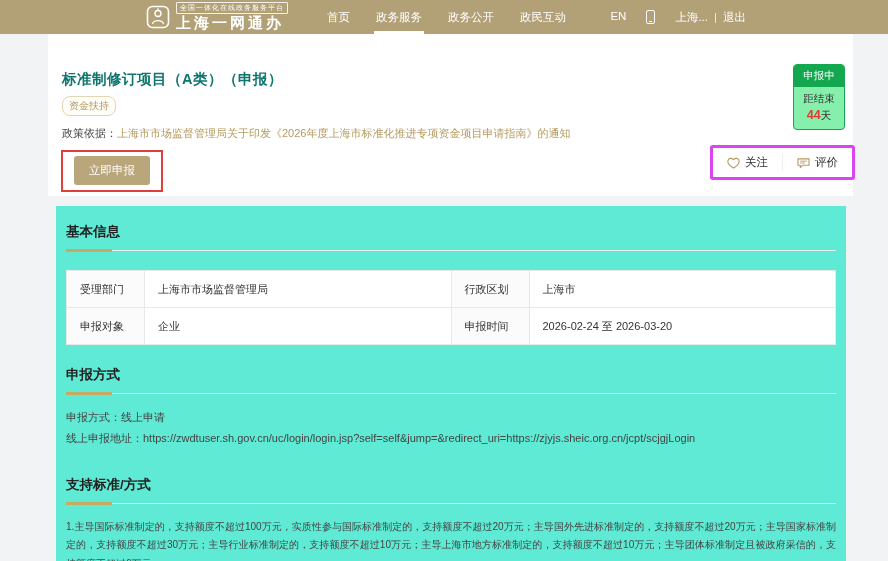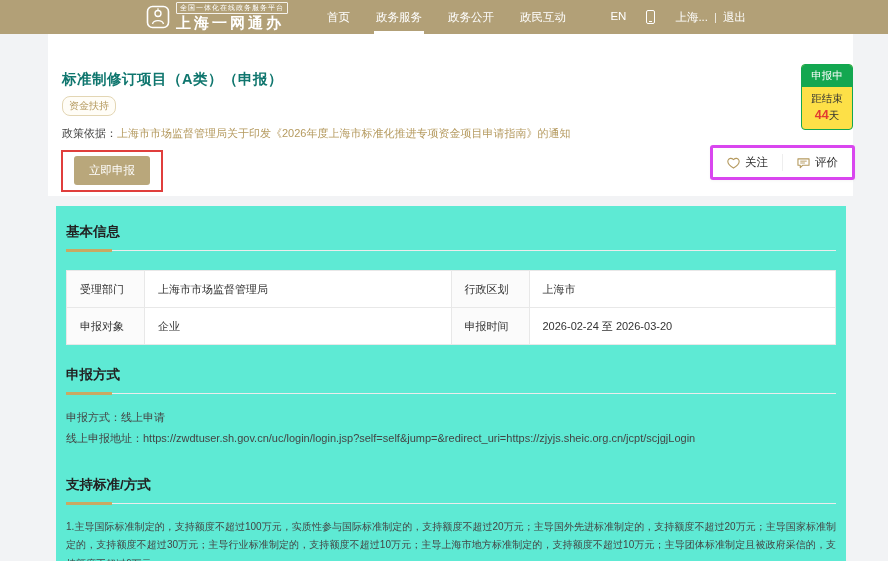--- a/index.html
+++ b/index.html
@@ -68,21 +68,21 @@
 
   .follow-card {
     position:absolute; right:-2px; bottom:16px; background:#fff;
     border:3px solid #d946ef; border-radius:3px; display:flex; align-items:stretch;
     box-shadow:0 1px 3px rgba(0,0,0,.04); font-size:11.5px; color:#333;
   }
   .follow-item { display:flex; align-items:center; gap:5px; padding:7px 14px; cursor:pointer; }
   .follow-divider { width:1px; background:#eee; margin:6px 0; }
 
   .status-badge {
-    position:absolute; right:0; top:30px; width:52px; background:#fde047;
+    position:absolute; right:8px; top:30px; width:52px; background:#86efac;
     border:1px solid #13a750; border-radius:4px; overflow:hidden; text-align:center;
   }
   .status-state { background:#13a750; color:#fff; font-size:10.5px; padding:4px 0; }
   .status-remain-label { font-size:10.5px; color:#333; margin-top:5px; }
   .status-remain { font-size:10.5px; color:#333; padding:2px 0 6px 0; }
   .status-remain .red-num { color:#e23b30; font-weight:bold; font-size:12.5px; }
 
   
   .main-card {
     position:absolute; left:56px; top:206px; width:790px; height:355px;

